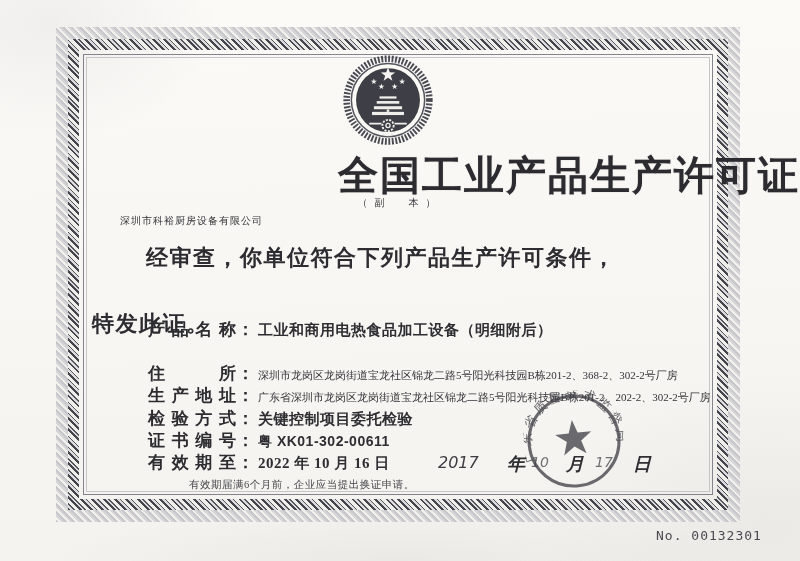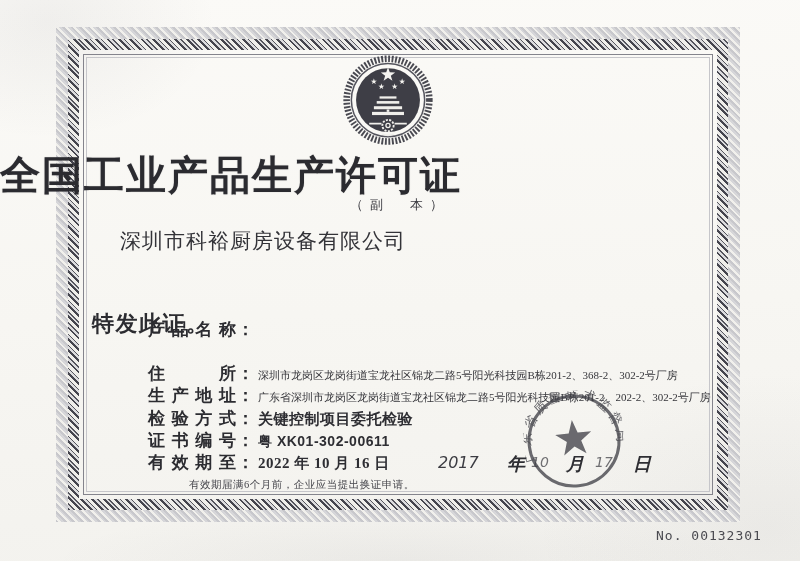--- a/index.html
+++ b/index.html
@@ -34,32 +34,32 @@
     position:absolute;inset:27px;
     border:1px solid #84848c;
   }
   .frame .innerline::after{
     content:"";position:absolute;inset:2px;border:1px solid #c6c6ca;
   }
   
   .emblem{position:absolute;left:341px;top:54px;width:94px;height:96px;}
   
   .title{
-    position:absolute;left:0;top:148px;width:800px;text-align:left;
+    position:absolute;left:0;top:148px;width:800px;text-align:right;
     font-size:40px;font-weight:bold;letter-spacing:2px;color:#2b2b30;
     text-shadow:0 0 1px rgba(40,40,45,0.35);
     white-space:nowrap;
   }
   .subtitle{
     position:absolute;left:0;top:196px;width:800px;text-align:center;
-    font-size:13px;letter-spacing:7px;color:#3a3a40;
+    font-size:10px;letter-spacing:7px;color:#3a3a40;
   }
   .company{
-    position:absolute;left:120px;top:227px;
-    font-size:21px;letter-spacing:1px;color:#333338;
+    position:absolute;left:120px;top:214px;
+    font-size:10px;letter-spacing:1px;color:#333338;
   }
   .bodyline{
     position:absolute;font-size:22px;font-weight:bold;letter-spacing:1.5px;
     color:#2c2c31;white-space:nowrap;
   }
   .bodyline.l1{left:146px;top:243px;}
   .bodyline.l2{left:92px;top:281px;margin-top:28px;}
   
   .row{position:absolute;left:148px;display:flex;align-items:baseline;white-space:nowrap;}
   .lbl{
@@ -124,25 +124,27 @@
       <circle cx="50" cy="75" r="2.2" stroke-width="1.4"></circle>
       <path d="M30,73 h13 M57,73 h13" stroke-width="2"></path>
       <path d="M44,84 q6,3 12,0" stroke-width="1.6"></path>
     </g>
   </svg>
 
   <div class="title">全国工业产品生产许可证</div>
   <div class="subtitle">（副　本）</div>
 
   <div class="company">深圳市科裕厨房设备有限公司</div>
+  <div class="bodyline l1">经审查，你单位符合下列产品生产许可条件，</div>
   <div class="bodyline l2">特发此证。</div>
 
   <div class="row" style="top:318px">
     <span class="lbl">产品名称</span>
       <span class="colon">：</span>
+    <span class="v-lg">工业和商用电热食品加工设备（明细附后）</span>
   </div>
 
   <div class="row" style="top:362px">
     <span class="lbl">住所</span>
       <span class="colon">：</span>
     <span class="v-sm">深圳市龙岗区龙岗街道宝龙社区锦龙二路5号阳光科技园B栋201-2、368-2、302-2号厂房</span>
   </div>
 
   <div class="row" style="top:384px">
     <span class="lbl">生产地址</span>

